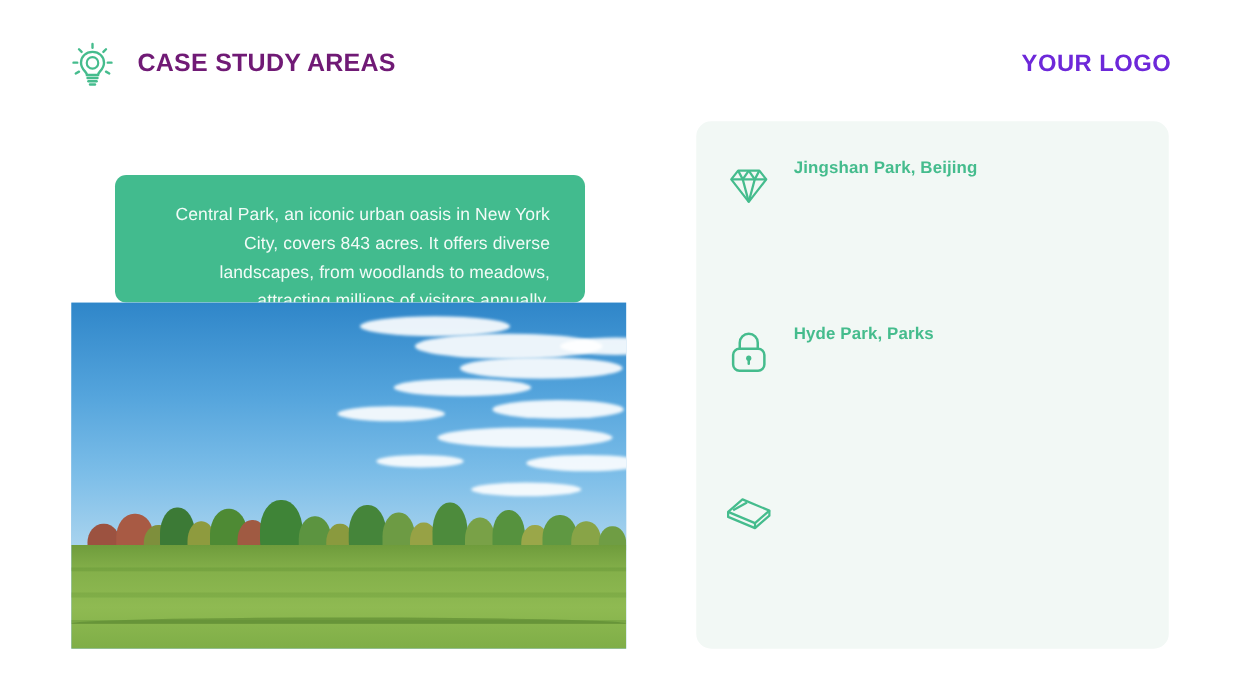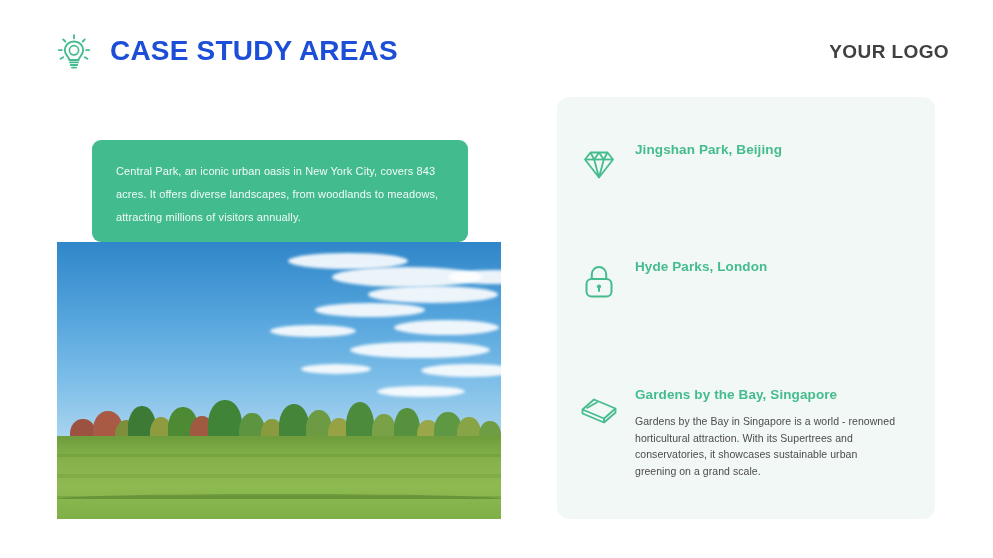--- a/index.html
+++ b/index.html
@@ -27,34 +27,34 @@
     position: absolute;
     left: 52px;
     top: 32px;
     width: 42px;
     height: 42px;
   }
   .page-title {
     position: absolute;
     left: 110px;
     top: 36px;
-    font-size: 28px;
+    font-size: 20px;
     font-weight: bold;
-    color: #1d4ed8;
+    color: #701a75;
     letter-spacing: 0.2px;
     line-height: 30px;
     white-space: nowrap;
   }
   .logo-text {
     position: absolute;
-    right: 44px;
+    right: 56px;
     top: 40px;
     font-size: 19px;
     font-weight: bold;
-    color: #404040;
+    color: #6d28d9;
     letter-spacing: 0.4px;
     line-height: 24px;
     white-space: nowrap;
   }
 
   
   .left-col {
     position: absolute;
     left: 0;
     top: 97px;
@@ -66,24 +66,25 @@
     left: 92px;
     top: 43px;
     width: 376px;
     height: 102px;
     background: #42bb8e;
     border-radius: 9px;
     box-sizing: border-box;
     padding: 20px 28px 0 24px;
   }
   .quote-text {
-    font-size: 11px;
+    font-size: 14px;
     line-height: 23px;
     color: #f2fbf7;
     letter-spacing: 0.1px;
+    text-align: right;
   }
   .photo-frame {
     position: absolute;
     left: 57px;
     top: 145px;
     width: 444px;
     height: 277px;
     overflow: hidden;
     background: #8fc3e8;
   }
@@ -146,21 +147,21 @@
     width: 378px;
     height: 422px;
     background: #f2f8f5;
     border-radius: 12px;
   }
   .info-item {
     position: absolute;
     left: 20px;
     width: 340px;
   }
-  .info-item.item-0 { top: 44px; }
+  .info-item.item-0 { top: 28px; }
   .info-item.item-1 { top: 161px; }
   .info-item.item-2 { top: 289px; }
 
   .info-icon {
     position: absolute;
     left: 0;
     top: 2px;
     width: 44px;
     height: 44px;
   }
@@ -291,33 +292,29 @@
       <svg viewBox="0 0 44 44" width="44" height="44">
         <g fill="none" stroke="#45bc8d" stroke-width="2">
           <rect x="9.5" y="19" width="25" height="17.5" rx="5"></rect>
           <path d="M14.8 19 L14.8 14.2 C14.8 10.2 18 7 22 7 C26 7 29.2 10.2 29.2 14.2 L29.2 19"></path>
         </g>
         <circle cx="22" cy="26.5" r="2.1" fill="#45bc8d"></circle>
         <path d="M22 27.6 L22 31" stroke="#45bc8d" stroke-width="2" stroke-linecap="round"></path>
       </svg>
     </span>
     <div class="info-body">
-      <p class="info-heading">Hyde Parks, London</p>
+      <p class="info-heading">Hyde Park, Parks</p>
     </div>
   </div>
 
   <div class="info-item item-2">
     <span class="info-icon">
       <svg viewBox="0 0 44 44" width="44" height="44">
         <g fill="none" stroke="#45bc8d" stroke-width="1.8" stroke-linejoin="round">
           <path d="M5.5 21.5 L17 11.5 L38.5 20.5 L27 30.5 Z"></path>
           <path d="M5.5 21.5 L5.5 25.5 L27 34.5 L27 30.5"></path>
           <path d="M38.5 20.5 L38.5 24.5 L27 34.5"></path>
           <path d="M9.5 20.2 L20.6 14.0"></path>
         </g>
       </svg>
     </span>
-    <div class="info-body">
-      <p class="info-heading">Gardens by the Bay, Singapore</p>
-      <p class="info-desc">Gardens by the Bay in Singapore is a world - renowned horticultural attraction. With its Supertrees and conservatories, it showcases sustainable urban greening on a grand scale.</p>
-    </div>
   </div>
 </div>
 
 </body></html>

